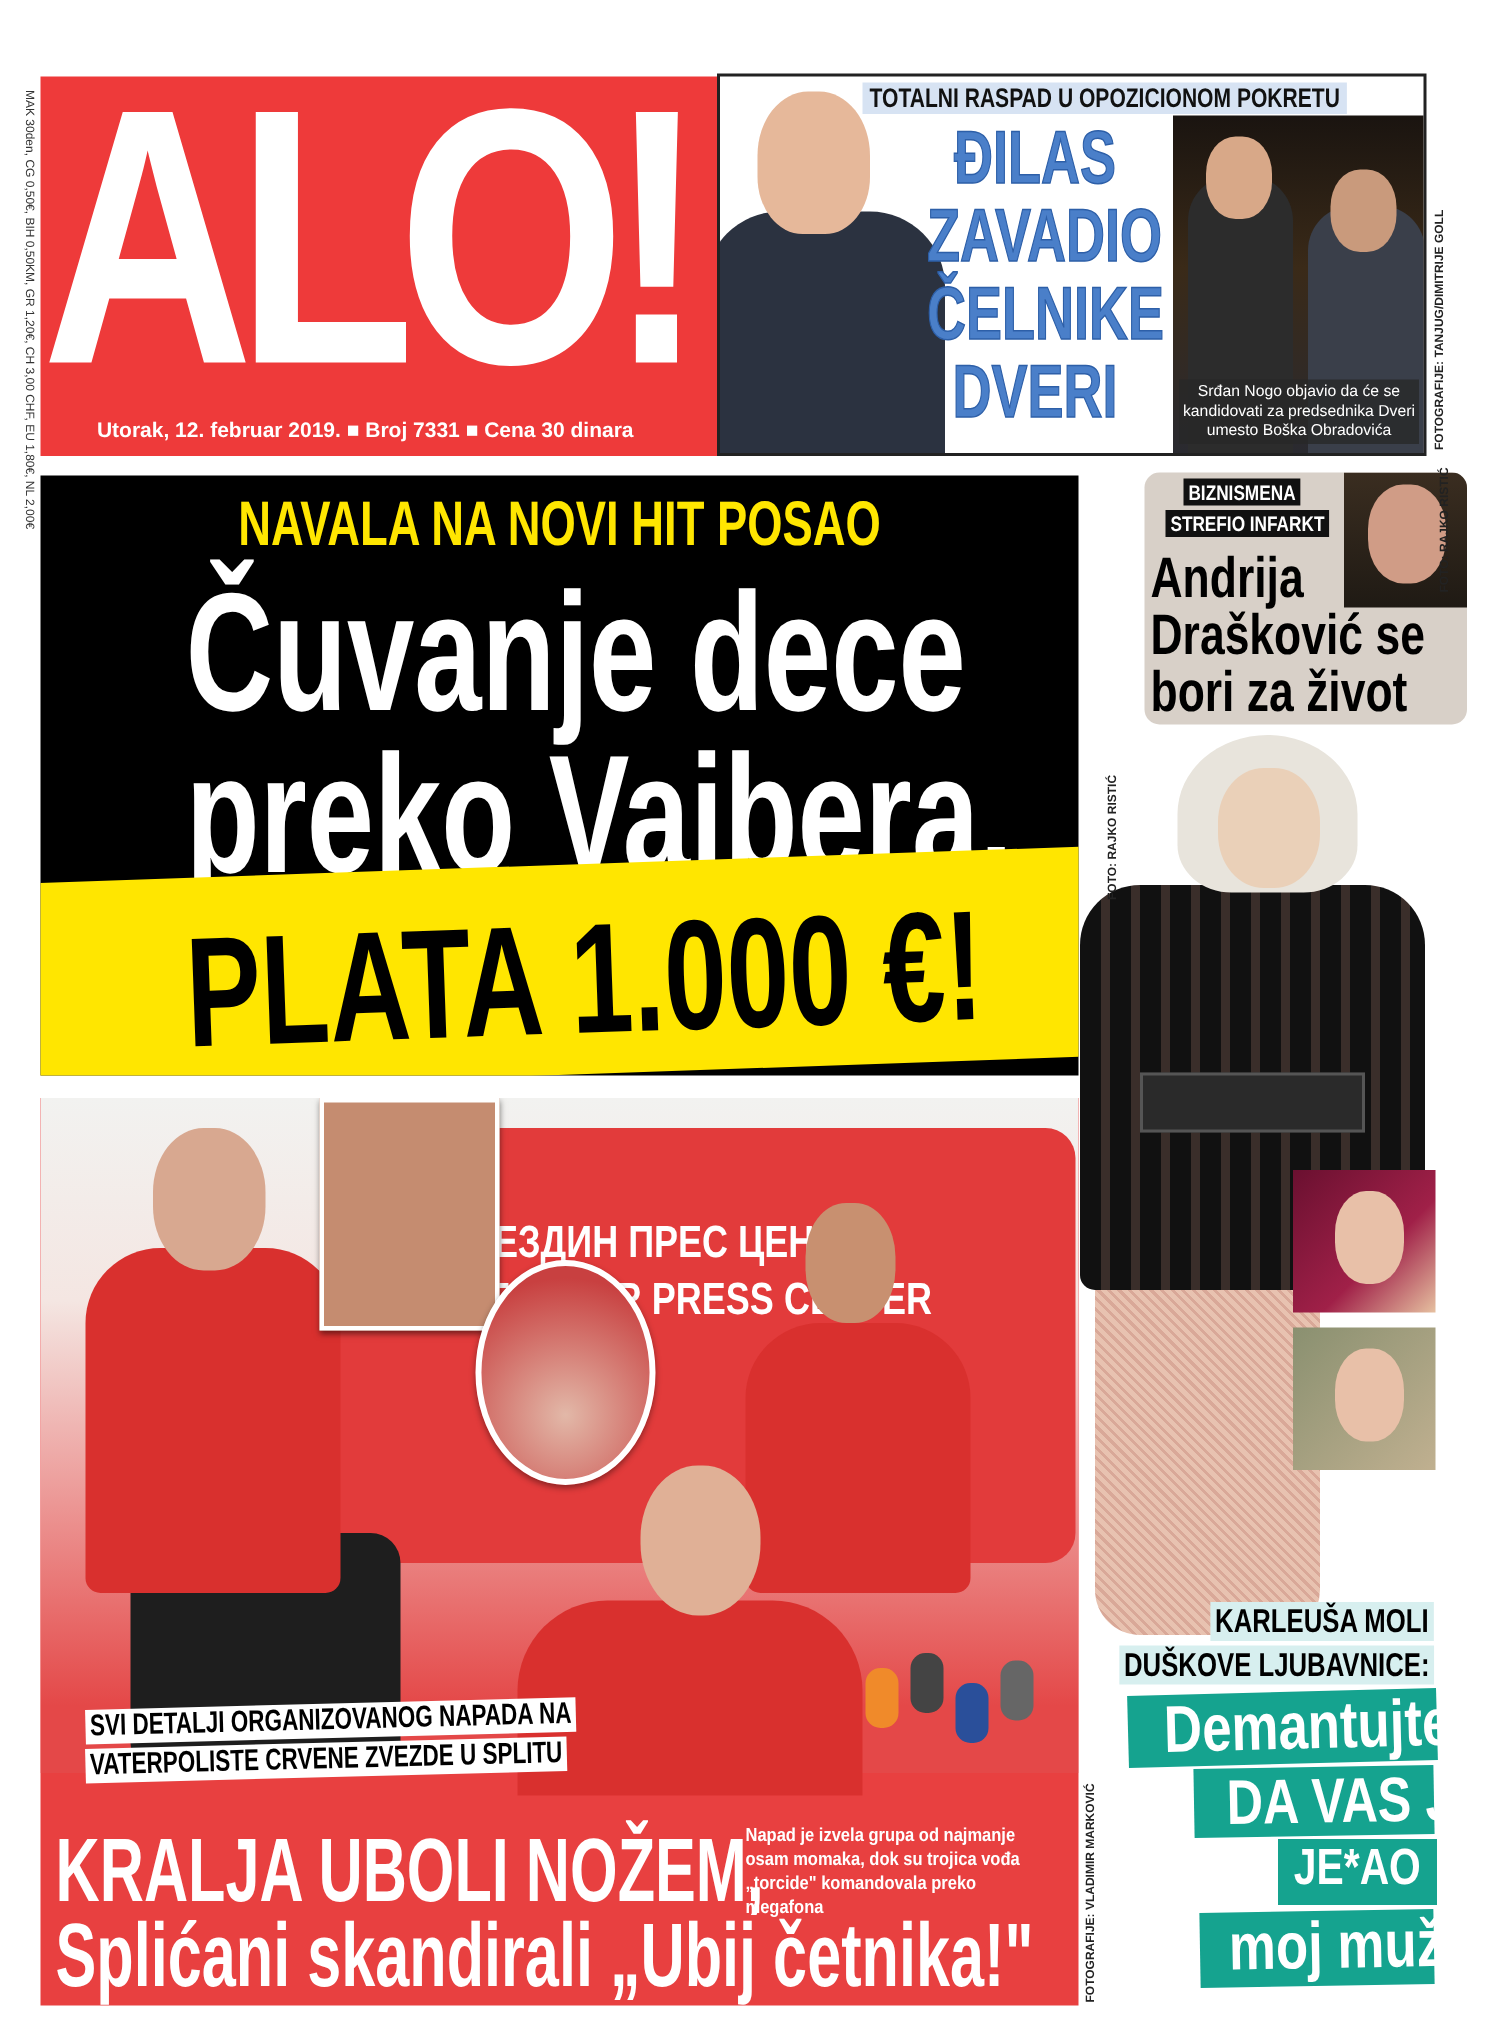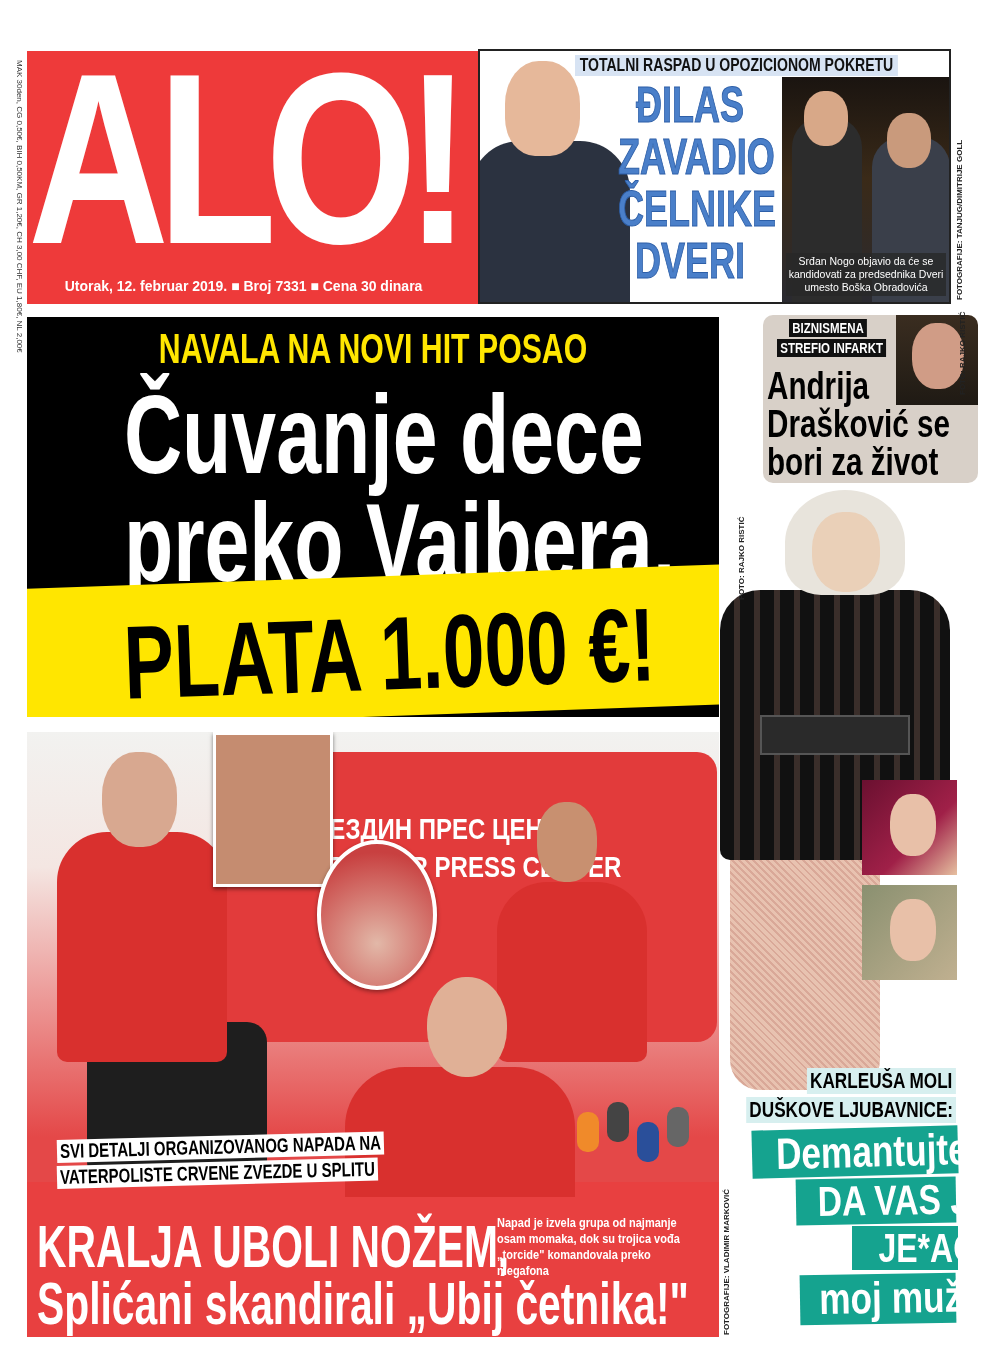--- a/index.html
+++ b/index.html
@@ -154,21 +154,21 @@
 <div class="abs thumb2">
     <div class="abs face"></div>
   </div>
 
 <div class="abs" style="right:44px; top:1068px; text-align:right;">
   <div class="k-kicker" style="display:inline-block;">KARLEUŠA MOLI</div><br>
   <div class="k-kicker" style="display:inline-block; margin-top:3px;">DUŠKOVE LJUBAVNICE:</div>
 </div>
 <div class="abs teal" style="left:752px; top:1128px; width:206px; height:48px; font-size:44px; text-align:center; padding-top:2px; transform:rotate(-1.5deg);"><span>Demantujte</span></div>
 <div class="abs teal" style="left:796px; top:1178px; width:160px; height:46px; font-size:42px; text-align:center; padding-top:2px; transform:rotate(-1deg);"><span>DA VAS JE</span></div>
-<div class="abs teal" style="left:852px; top:1226px; width:106px; height:44px; font-size:40px; text-align:center; padding-top:2px;padding-left:14px;"><span>JE*AO</span></div>
+<div class="abs teal" style="left:852px; top:1226px; width:106px; height:44px; font-size:34px; text-align:center; padding-top:2px;"><span>JE*AO</span></div>
 <div class="abs teal" style="left:800px; top:1274px; width:156px; height:50px; font-size:44px; text-align:center; padding-top:2px; transform:rotate(-1deg);"><span>moj muž!</span></div>
 
 <div class="abs bottom-story">
   <div class="abs bs-bg"></div>
   <div class="abs bs-banner">
     <div class="abs bs-banner-text">ЗВЕЗДИН ПРЕС ЦЕНТАР</div>
     <div class="abs bs-banner-text2">RED STAR PRESS CENTER</div>
   </div>
   <div class="abs p3-body"></div>
   <div class="abs p3-head"></div>

